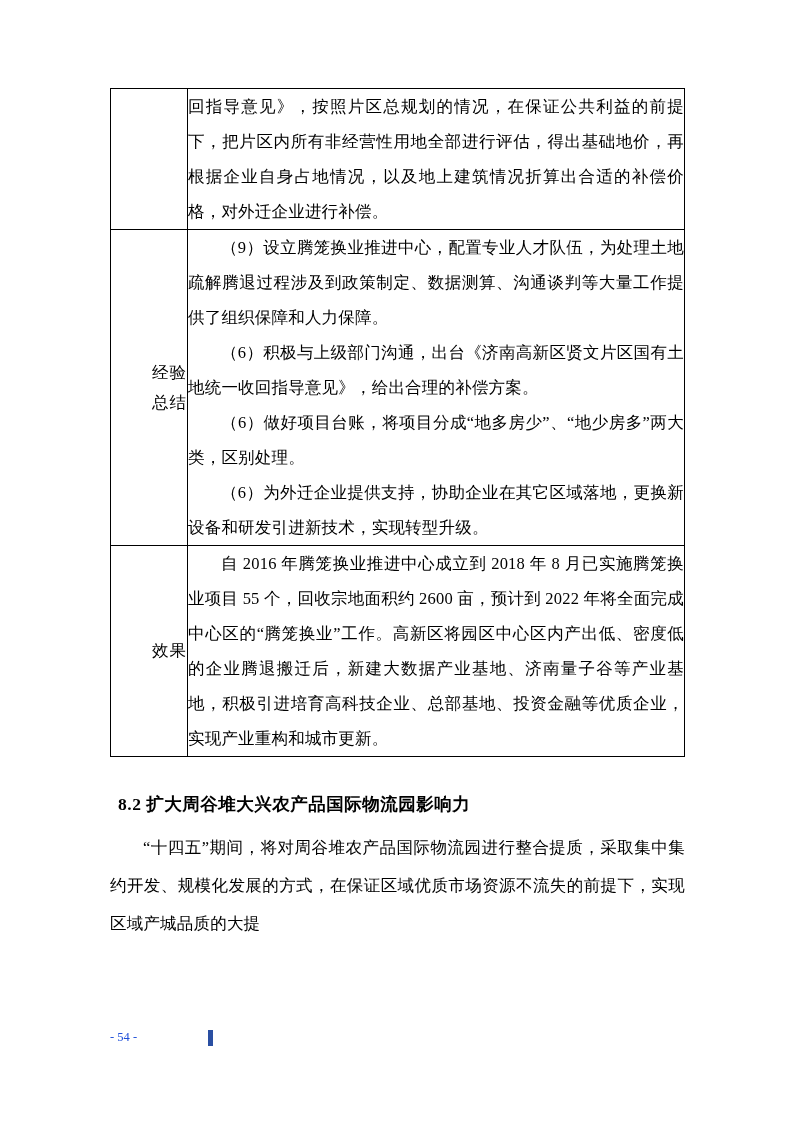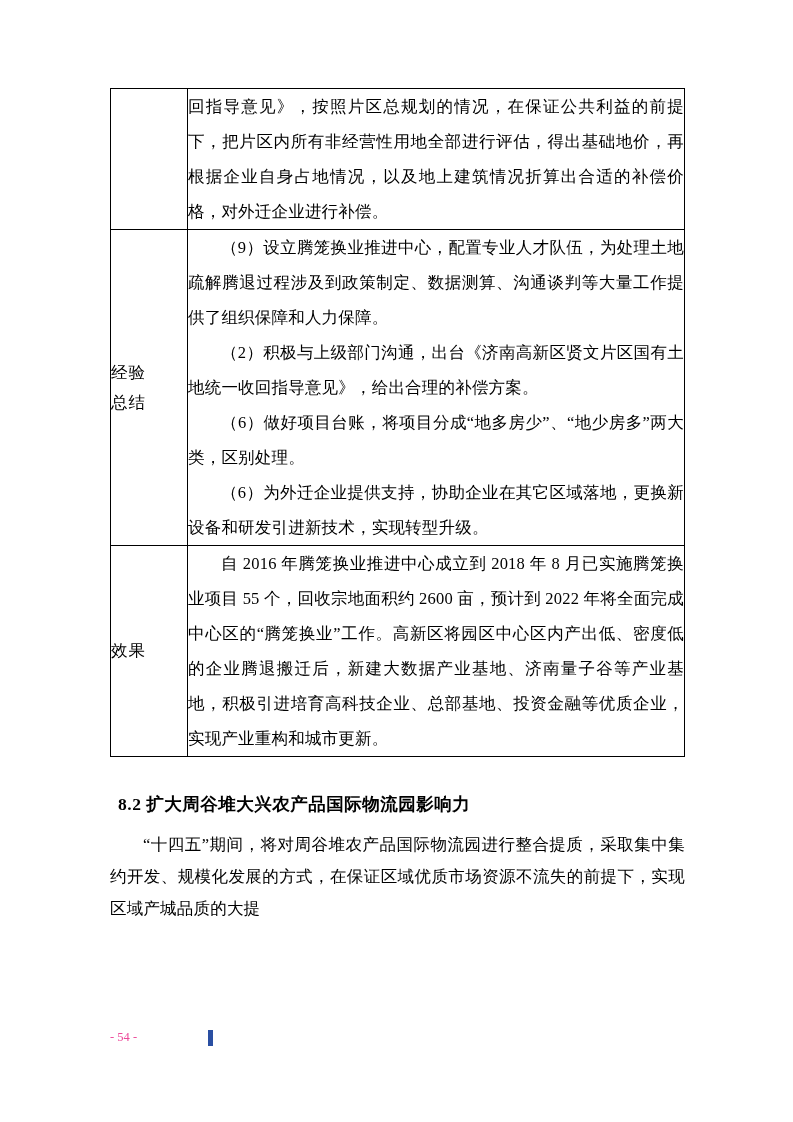--- a/index.html
+++ b/index.html
@@ -28,21 +28,21 @@
     width: 100%;
     table-layout: fixed;
   }
   table.doc-table td {
     border: 1px solid #000;
     padding: 0;
     vertical-align: middle;
   }
   td.label-cell {
     width: 76px;
-    text-align: left;
+    text-align: right;
     font-size: 16.5px;
     line-height: 30px;
     font-family: "Liberation Serif", serif;
     letter-spacing: 1px;
   }
   td.body-cell {
     padding: 6px 10px 8px 10px;
   }
   .para {
     font-size: 16.5px;
@@ -61,40 +61,40 @@
   h2.section-title {
     font-size: 17.5px;
     font-weight: bold;
     margin: 30px 0 6px 8px;
     text-align: left;
     letter-spacing: 0.5px;
     line-height: 34px;
   }
   .closing {
     font-size: 16.5px;
-    line-height: 32px;
+    line-height: 38px;
     text-align: justify;
     text-justify: inter-ideograph;
     margin: 8px 0 0 0;
     text-indent: 33px;
     letter-spacing: 0.2px;
   }
   .footer {
     position: absolute;
     left: 110px;
     top: 1030px;
     width: 575px;
     height: 20px;
   }
   .page-number {
     position: absolute;
     left: 0;
     top: 0;
     font-size: 12.5px;
-    color: #ec4899;
+    color: #1d4ed8;
     font-family: "Liberation Serif", serif;
   }
   .footer-bar {
     position: absolute;
     left: 98px;
     top: 0px;
     width: 5px;
     height: 16px;
     background: #2a4fa2;
   }
@@ -115,21 +115,21 @@
           </td>
         </tr>
 
         <tr>
           <td class="label-cell">
             <span class="label-line">经验</span>
             <span class="label-line">总结</span>
           </td>
           <td class="body-cell">
             <p class="para indent">（9）设立腾笼换业推进中心，配置专业人才队伍，为处理土地疏解腾退过程涉及到政策制定、数据测算、沟通谈判等大量工作提供了组织保障和人力保障。</p>
-            <p class="para indent">（2）积极与上级部门沟通，出台《济南高新区贤文片区国有土地统一收回指导意见》，给出合理的补偿方案。</p>
+            <p class="para indent">（6）积极与上级部门沟通，出台《济南高新区贤文片区国有土地统一收回指导意见》，给出合理的补偿方案。</p>
             <p class="para indent">（6）做好项目台账，将项目分成“地多房少”、“地少房多”两大类，区别处理。</p>
             <p class="para indent">（6）为外迁企业提供支持，协助企业在其它区域落地，更换新设备和研发引进新技术，实现转型升级。</p>
           </td>
         </tr>
 
         <tr>
           <td class="label-cell">
             <span class="label-line">效果</span>
           </td>
           <td class="body-cell">

